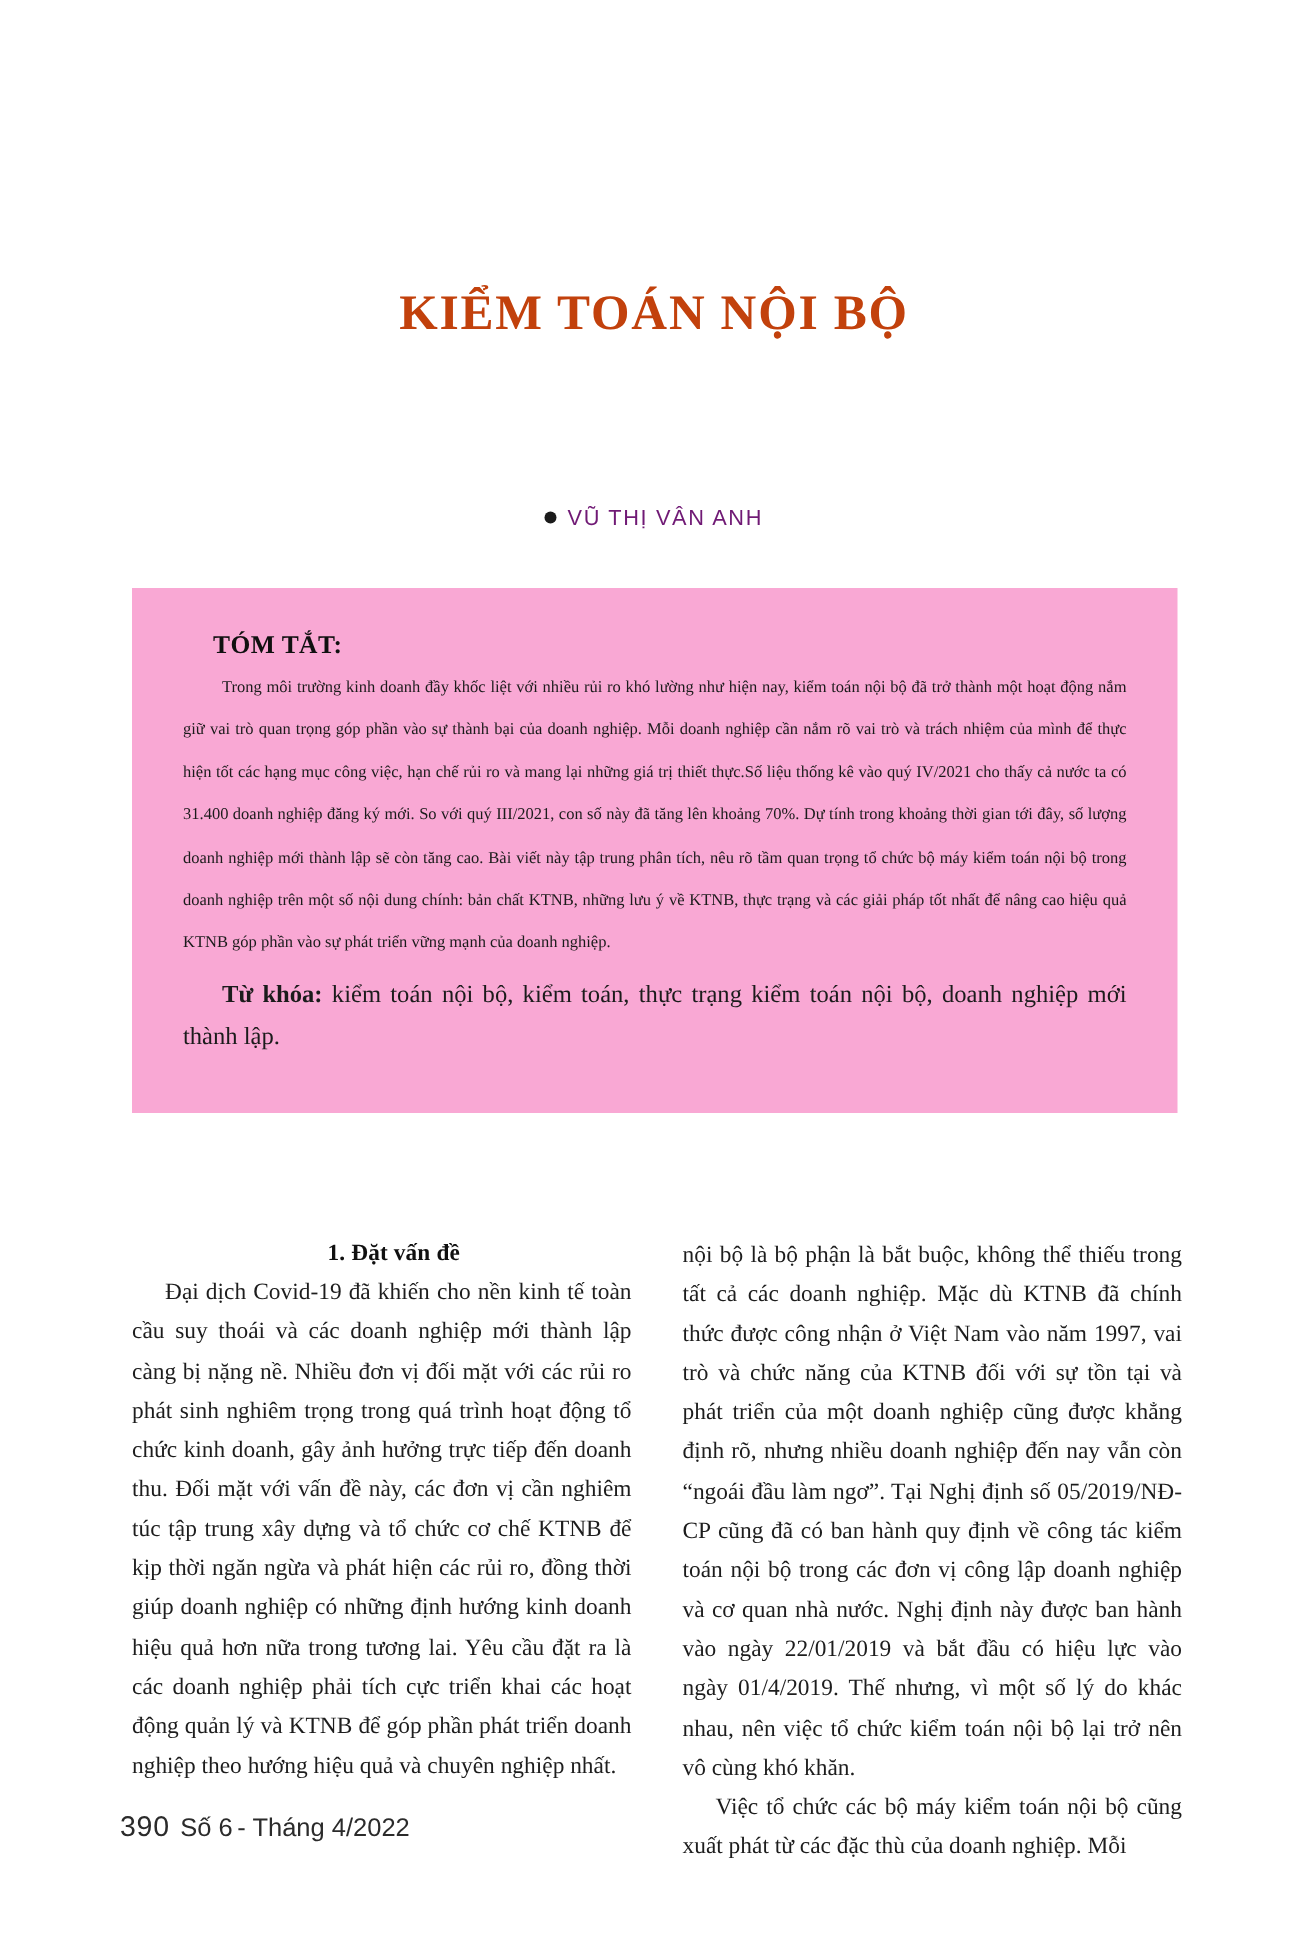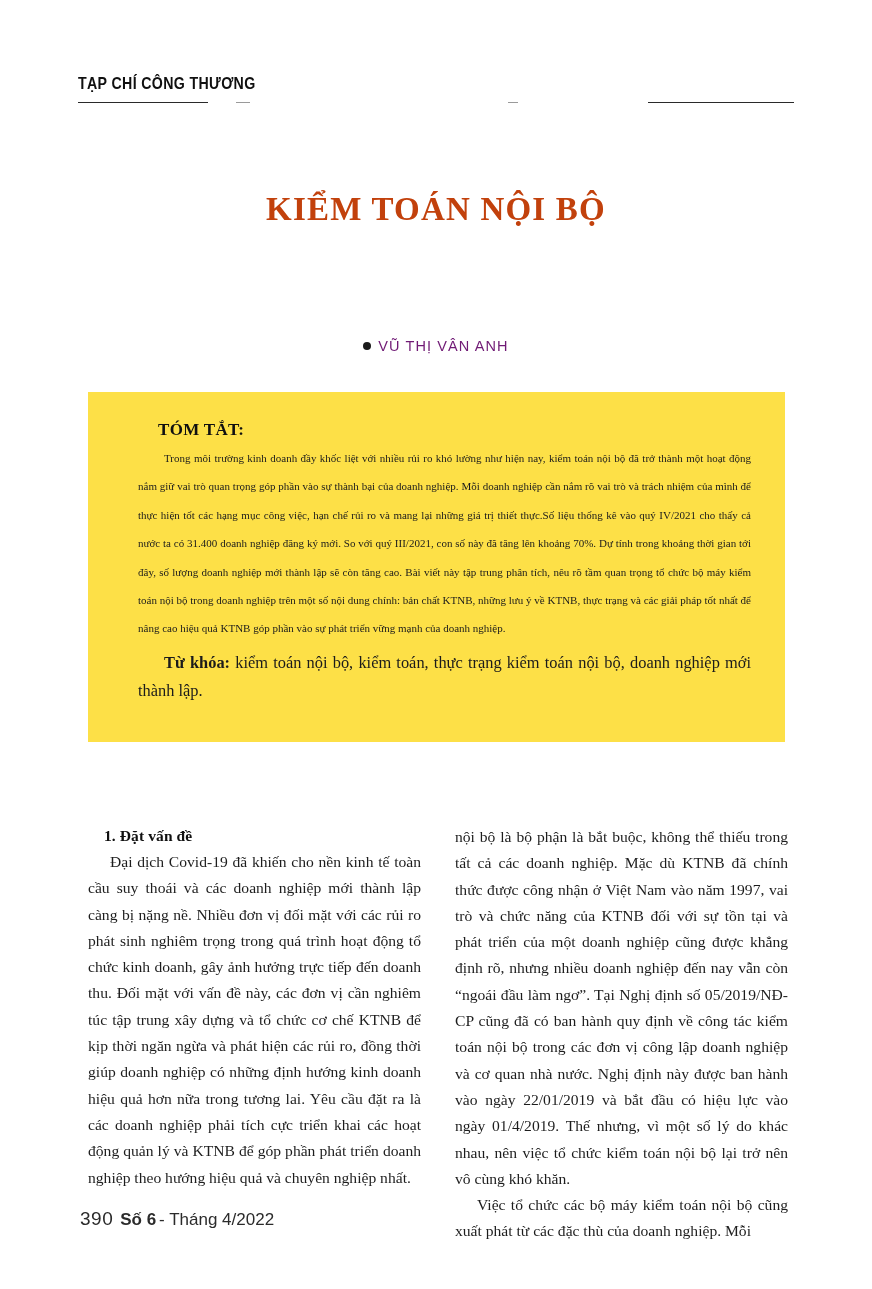--- a/index.html
+++ b/index.html
@@ -115,23 +115,23 @@
     vertical-align: 1px;
   }
 
   
   .abstract-box {
     position: absolute;
     left: 88px;
     top: 392px;
     width: 697px;
     height: 350px;
-    background: #fde047;
+    background: #f9a8d4;
     box-sizing: border-box;
-    padding: 28px 34px 20px 50px;
+    padding: 28px 34px 20px 34px;
   }
   .abstract-heading {
     font-weight: bold;
     font-size: 17px;
     letter-spacing: 0.3px;
     margin: 0 0 4px 20px;
     color: #101010;
   }
   .abstract-para {
     font-size: 11px;
@@ -164,20 +164,21 @@
   .column {
     width: 333px;
   }
   .section-heading {
     font-weight: bold;
     font-size: 15.5px;
     line-height: 24px;
     margin: 0 0 1px 16px;
     color: #101010;
     letter-spacing: 0.1px;
+    text-align: center;
   }
   .body-para {
     font-size: 15.6px;
     line-height: 26.3px;
     text-align: justify;
     margin: 0;
     text-indent: 22px;
     color: #1d1d1d;
   }
   .body-para + .body-para { margin-top: 0; }
@@ -190,37 +191,32 @@
     font-family: "Liberation Sans", "DejaVu Sans", sans-serif;
     font-size: 17px;
     color: #2b2b2b;
     white-space: nowrap;
   }
   .footer .page-number {
     font-size: 19px;
     letter-spacing: 0.5px;
   }
   .footer .issue {
-    font-weight: bold;
+    font-weight: normal;
     margin-left: 7px;
   }
   .footer .issue-date {
     margin-left: 3px;
   }
 </style>
 </head>
 <body>
 
 <div class="page">
 
-  <div class="masthead">
-    <div class="masthead-title">TẠP CHÍ CÔNG THƯƠNG</div>
-    <div class="masthead-rule"></div>
-    <div class="masthead-rule-fade"></div>
-  </div>
 
   <h1 class="article-title">
     <span class="l1">KIỂM TOÁN NỘI BỘ</span>
   </h1>
 
   <div class="author-line">
     <span class="author-bullet"></span><span>VŨ THỊ VÂN ANH</span>
   </div>
 
   <div class="abstract-box">

